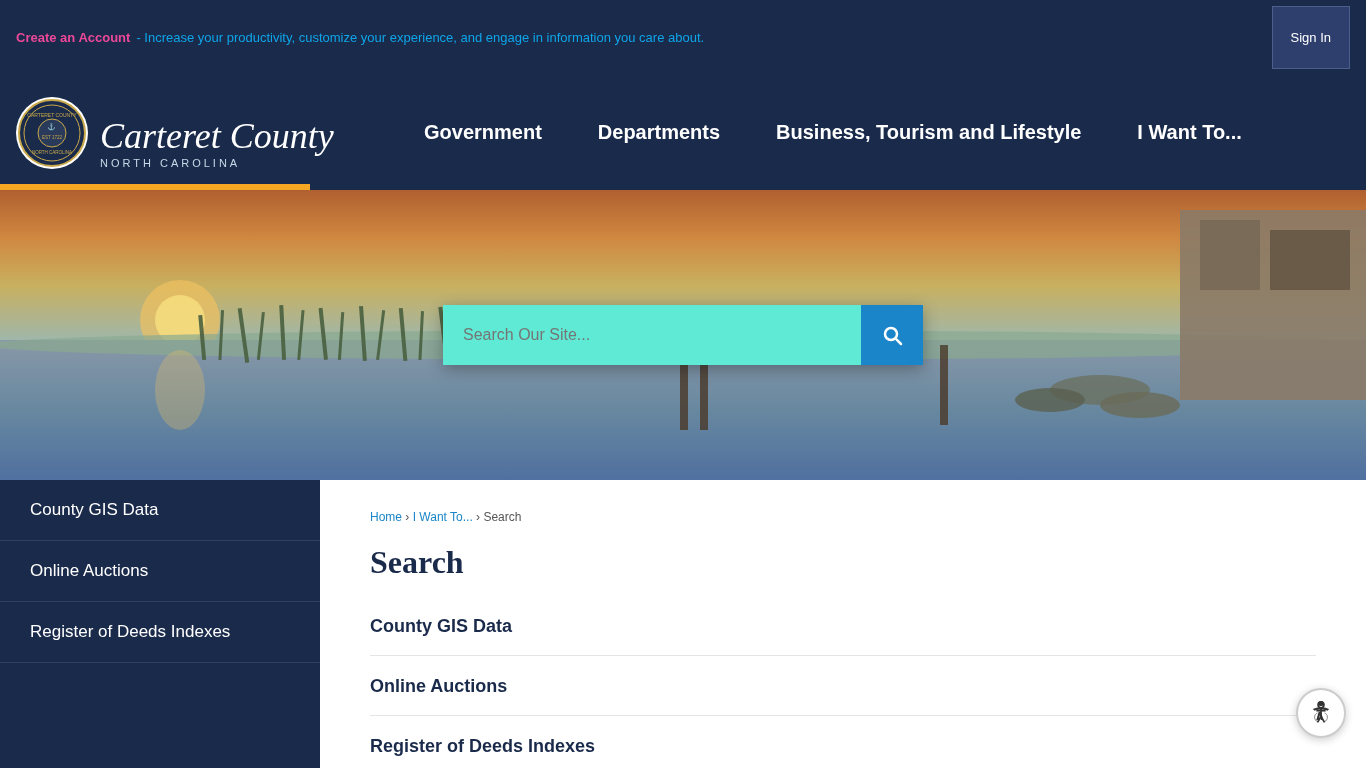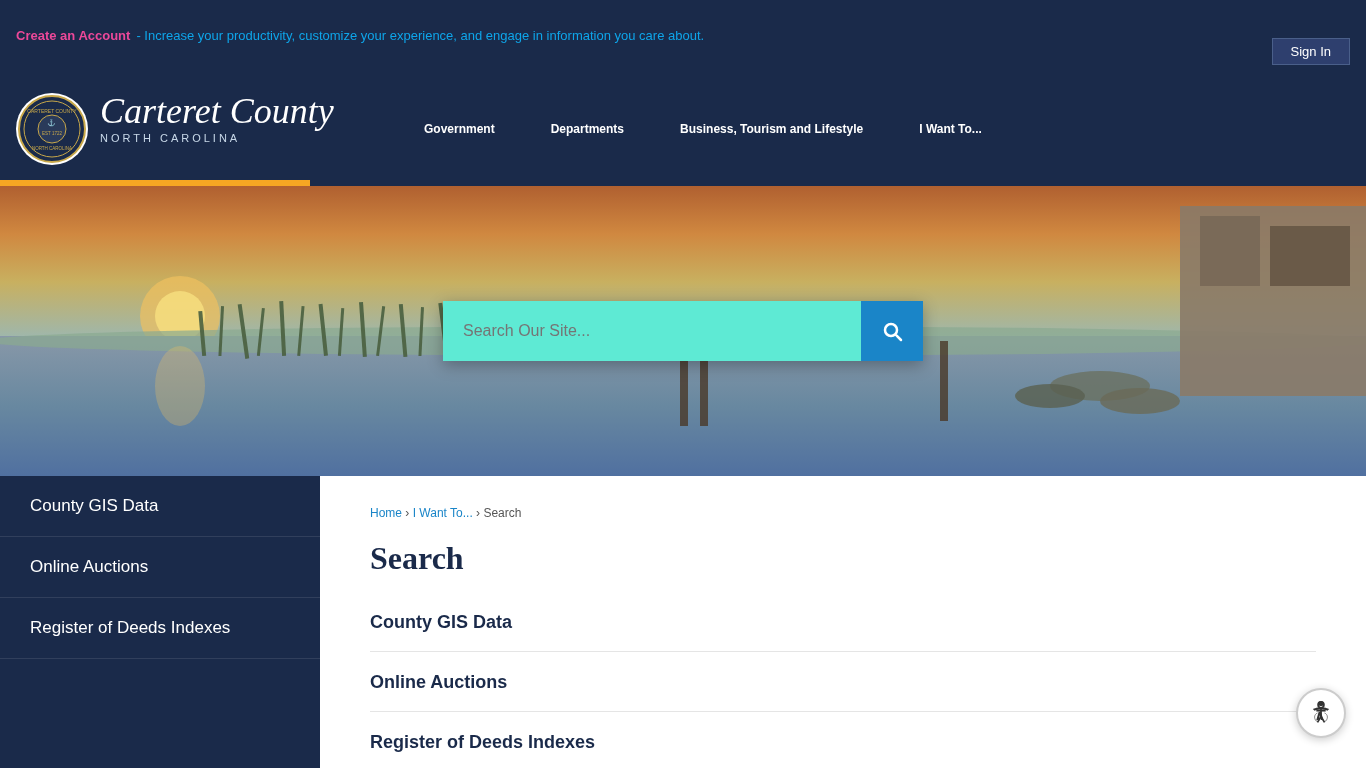--- a/index.html
+++ b/index.html
@@ -15,38 +15,37 @@
       align-items: center;
       justify-content: space-between;
     }
     .top-bar-left { display: flex; align-items: center; gap: 6px; }
     .create-account-link { color: #ec4899; font-weight: bold; text-decoration: none; cursor: pointer; }
     .top-bar-text { color: #0ea5e9; }
     .sign-in-btn {
       background: #2e3f6e;
       color: #fff;
       border: 1px solid #4a5f8a;
-      padding: 5px 18px;
+      padding: 23px 18px;
       font-size: 13px;
       cursor: pointer;
-      margin-top: 32px;
     }
 
     
     .header {
       background: #1a2a4a;
       display: flex;
       align-items: center;
       padding: 0 0 0 16px;
       height: 115px;
       position: relative;
     }
     .logo-area {
       display: flex;
-      align-items: flex-start;
+      align-items: flex-end;
       gap: 12px;
       text-decoration: none;
       min-width: 380px;
     }
     .logo-seal {
       width: 72px;
       height: 72px;
       border-radius: 50%;
       background: #fff;
       display: flex;
@@ -89,21 +88,21 @@
     }
 
     nav {
       display: flex;
       align-items: center;
       height: 100%;
       flex: 1;
     }
     .nav-item {
       color: #fff;
-      font-size: 12px;
+      font-size: 20px;
       font-weight: 600;
       padding: 0 28px;
       height: 100%;
       display: flex;
       align-items: center;
       cursor: pointer;
       white-space: nowrap;
       transition: background 0.2s;
     }
 

